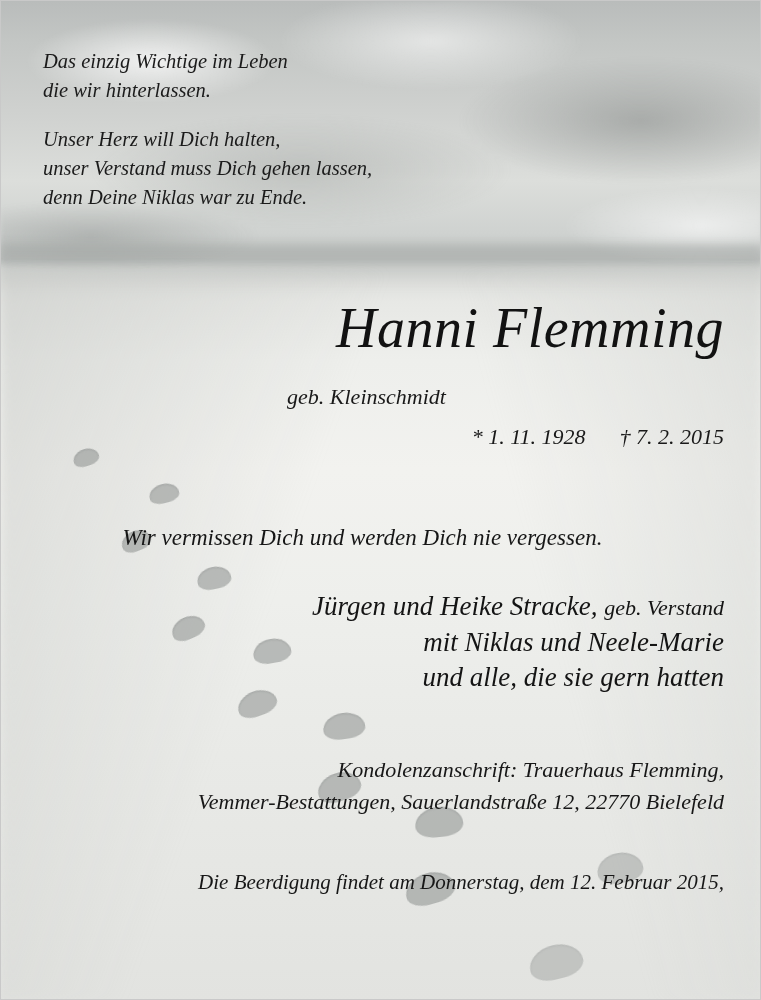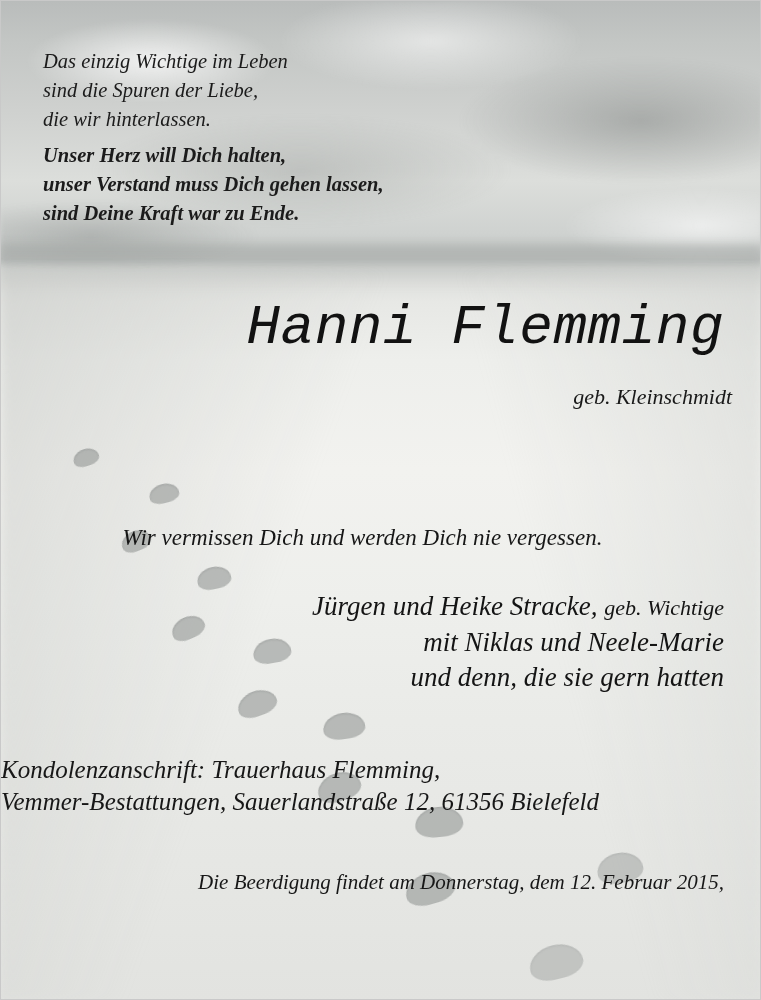--- a/index.html
+++ b/index.html
@@ -92,40 +92,39 @@
   }
   .verse {
     position: absolute;
     left: 42px;
     top: 46px;
     font-style: italic;
     font-size: 20.5px;
     line-height: 29px;
     color: #1b1b1b;
   }
-  .verse .stanza + .stanza { margin-top: 7px; font-weight: bold; }
+  .verse .stanza + .stanza { margin-top: 20px; }
   .verse .line { white-space: nowrap; }
 
   .name {
     position: absolute;
     left: 0; right: 38px;
     top: 296px;
     text-align: right;
     font-style: italic;
     font-size: 56px;
     line-height: 62px;
     letter-spacing: 0.5px;
     color: #121212;
-    font-family: Liberation Mono, monospace;
   }
   .maiden {
     position: absolute;
     left: 0; right: 30px;
     top: 383px;
-    text-align: right;
+    text-align: center;
     font-style: italic;
     font-size: 22px;
     color: #191919;
   }
   .dates {
     position: absolute;
     left: 0; right: 38px;
     top: 423px;
     text-align: right;
     font-style: italic;
@@ -155,23 +154,23 @@
   }
   .family .l1 { font-size: 27px; }
   .family .l1 .small { font-size: 22px; }
   .family .l2 { font-size: 27px; padding-left: 44px; }
   .family .l3 { font-size: 27px; }
 
   .condolence {
     position: absolute;
     left: 0; right: 38px;
     top: 753px;
-    text-align: left;
-    font-style: italic;
-    font-size: 25px;
+    text-align: right;
+    font-style: italic;
+    font-size: 22px;
     line-height: 32px;
     color: #171717;
   }
 
   .funeral {
     position: absolute;
     left: 0; right: 38px;
     top: 866px;
     text-align: right;
     font-style: italic;
@@ -202,48 +201,50 @@
   <div class="print" style="left:414px; top:806px; width:48px; height:30px; transform:rotate(-6deg);"></div>
   <div class="print" style="left:404px; top:872px; width:50px; height:31px; transform:rotate(-16deg);"></div>
   <div class="print" style="left:596px; top:852px; width:46px; height:30px; transform:rotate(-10deg); opacity:0.75;"></div>
   <div class="print" style="left:528px; top:944px; width:54px; height:34px; transform:rotate(-14deg); opacity:0.7;"></div>
 
   <div class="content">
 
     <div class="verse">
       <div class="stanza">
         <div class="line">Das einzig Wichtige im Leben</div>
-        <div class="line">sind die Spuren der Liebe,</div>
         <div class="line">die wir hinterlassen.</div>
       </div>
       <div class="stanza">
         <div class="line">Unser Herz will Dich halten,</div>
         <div class="line">unser Verstand muss Dich gehen lassen,</div>
-        <div class="line">sind Deine Kraft war zu Ende.</div>
+        <div class="line">denn Deine Niklas war zu Ende.</div>
       </div>
     </div>
 
     <div class="name">Hanni Flemming</div>
     <div class="maiden">geb. Kleinschmidt</div>
 
+    <div class="dates">
+      <span>* 1. 11. 1928</span><span class="gap"></span><span>† 7. 2. 2015</span>
+    </div>
 
     <div class="missline">Wir vermissen Dich und werden Dich nie vergessen.</div>
 
     <div class="family">
       <div class="l1">
         <span>Jürgen und Heike Stracke,</span>
-        <span class="small">geb. Wichtige</span>
+        <span class="small">geb. Verstand</span>
       </div>
       <div class="l2">mit Niklas und Neele-Marie</div>
-      <div class="l3">und denn, die sie gern hatten</div>
+      <div class="l3">und alle, die sie gern hatten</div>
     </div>
 
     <div class="condolence">
       <div>Kondolenzanschrift: Trauerhaus Flemming,</div>
-      <div>Vemmer-Bestattungen, Sauerlandstraße 12, 61356 Bielefeld</div>
+      <div>Vemmer-Bestattungen, Sauerlandstraße 12, 22770 Bielefeld</div>
     </div>
 
     <div class="funeral">
       <div>Die Beerdigung findet am Donnerstag, dem 12. Februar 2015,</div>
     </div>
 
   </div>
 </div>
 
 </body></html>

